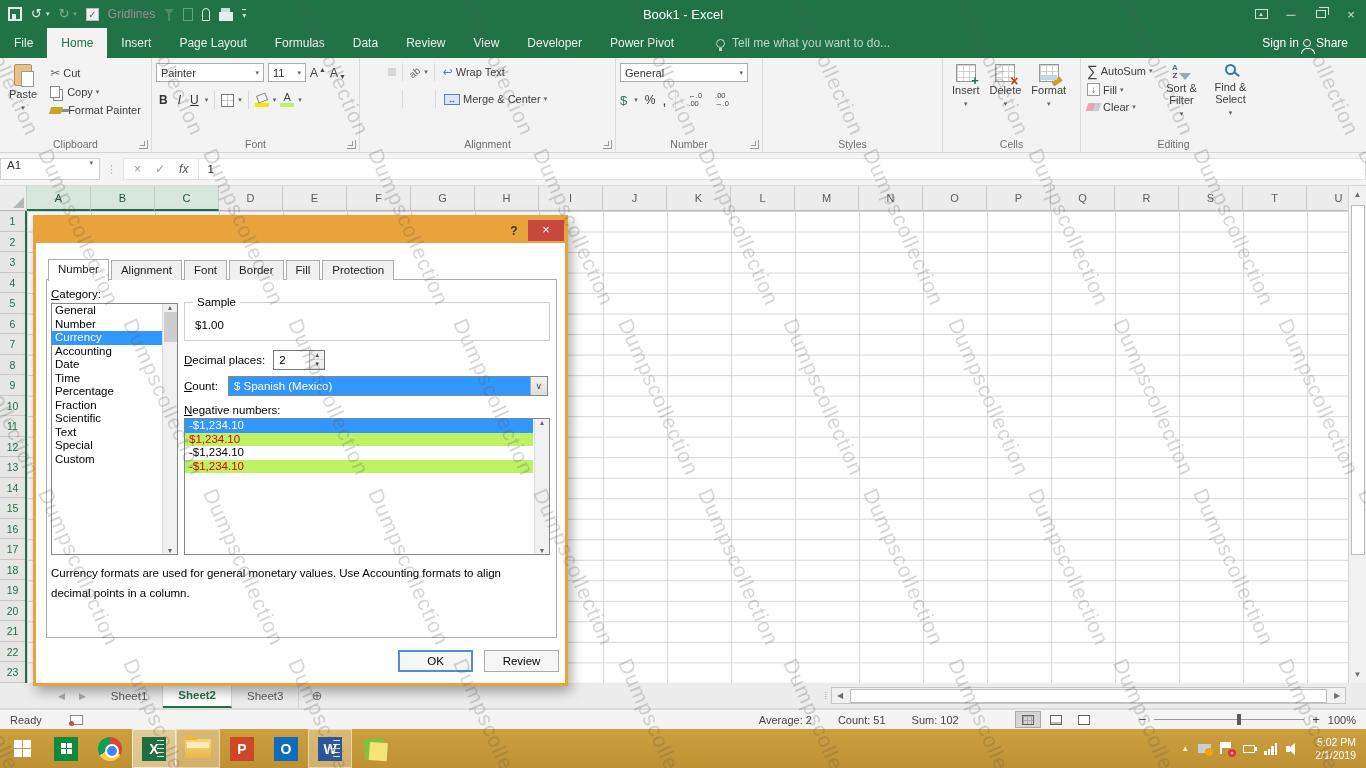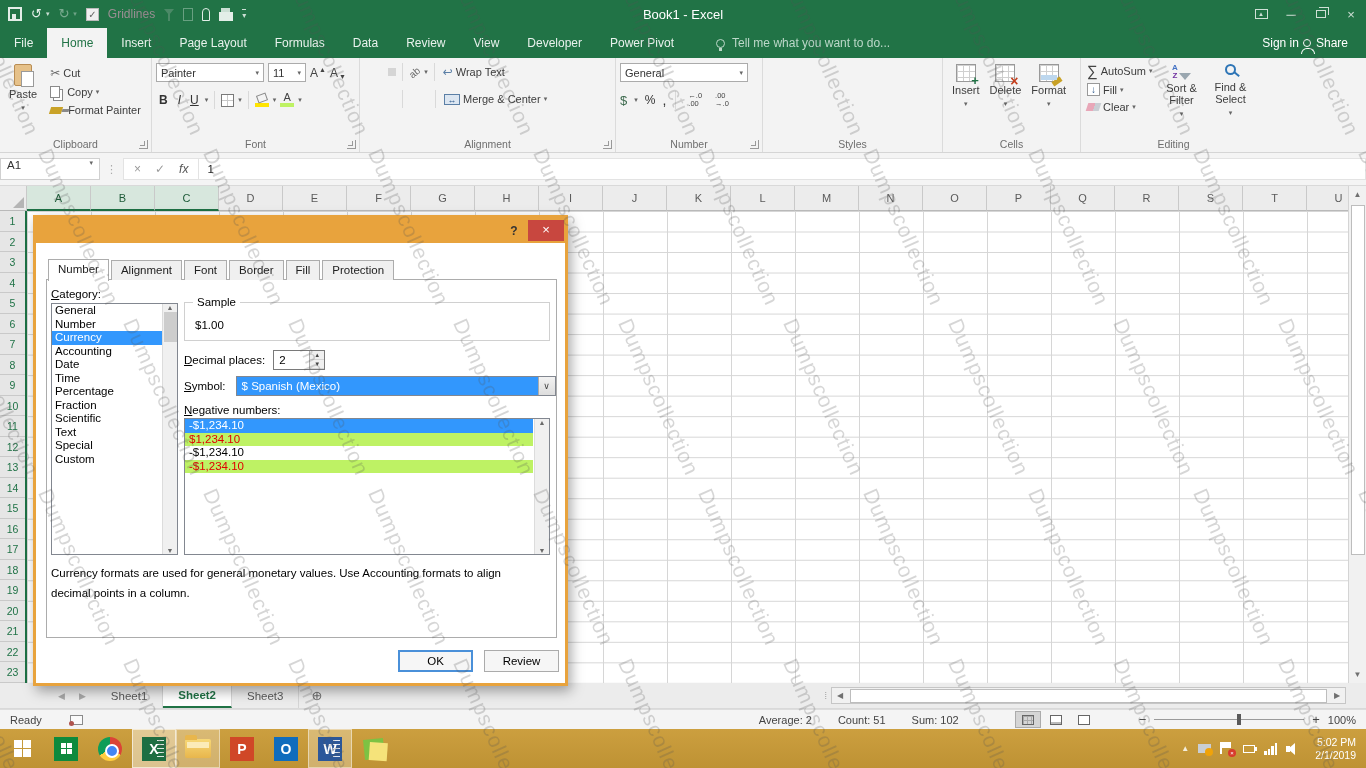--- a/index.html
+++ b/index.html
@@ -601,21 +601,21 @@
       <span class="spin">
         <span class="spinval">2</span>
         <span class="spinarrows">
             <span>▲</span>
             <span>▼</span>
           </span>
       </span>
     </div>
 
     <div class="symrow">
-      <span class="ak">Symbol:</span>
+      <span class="ak">Count:</span>
       <span class="symcombo">
         <span class="symval">$ Spanish (Mexico)</span>
         <span class="symarr">∨</span>
       </span>
     </div>
 
     <div class="neglabel ak">Negative numbers:</div>
     <div class="neglist">
       <div>
 

